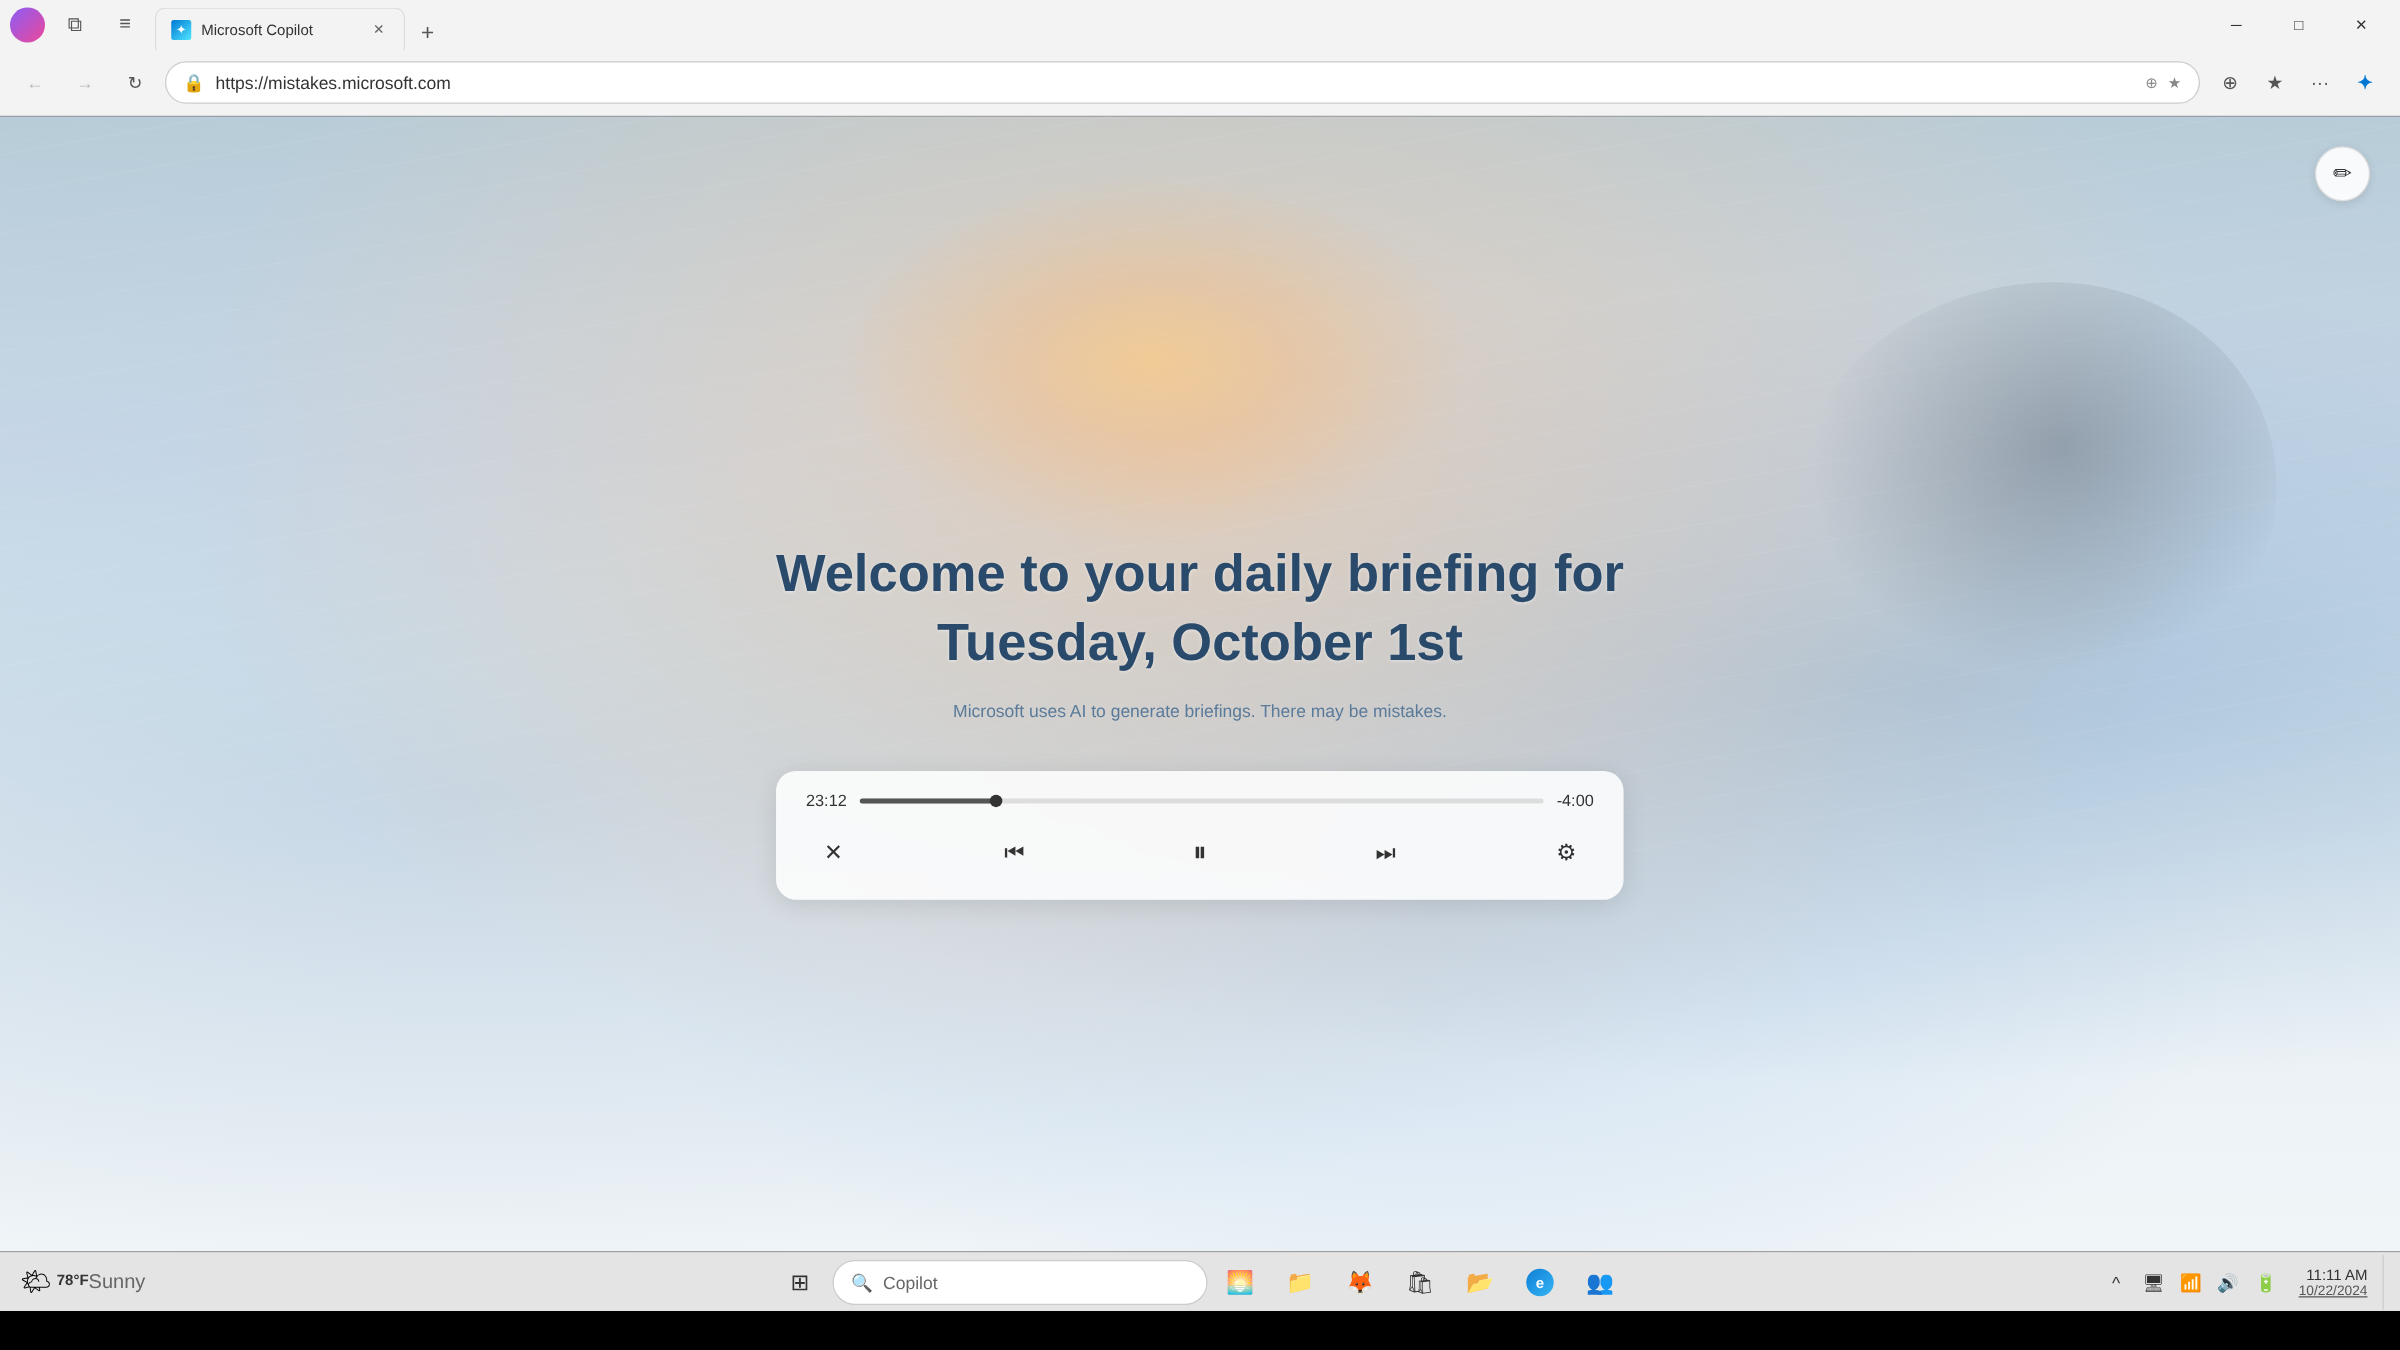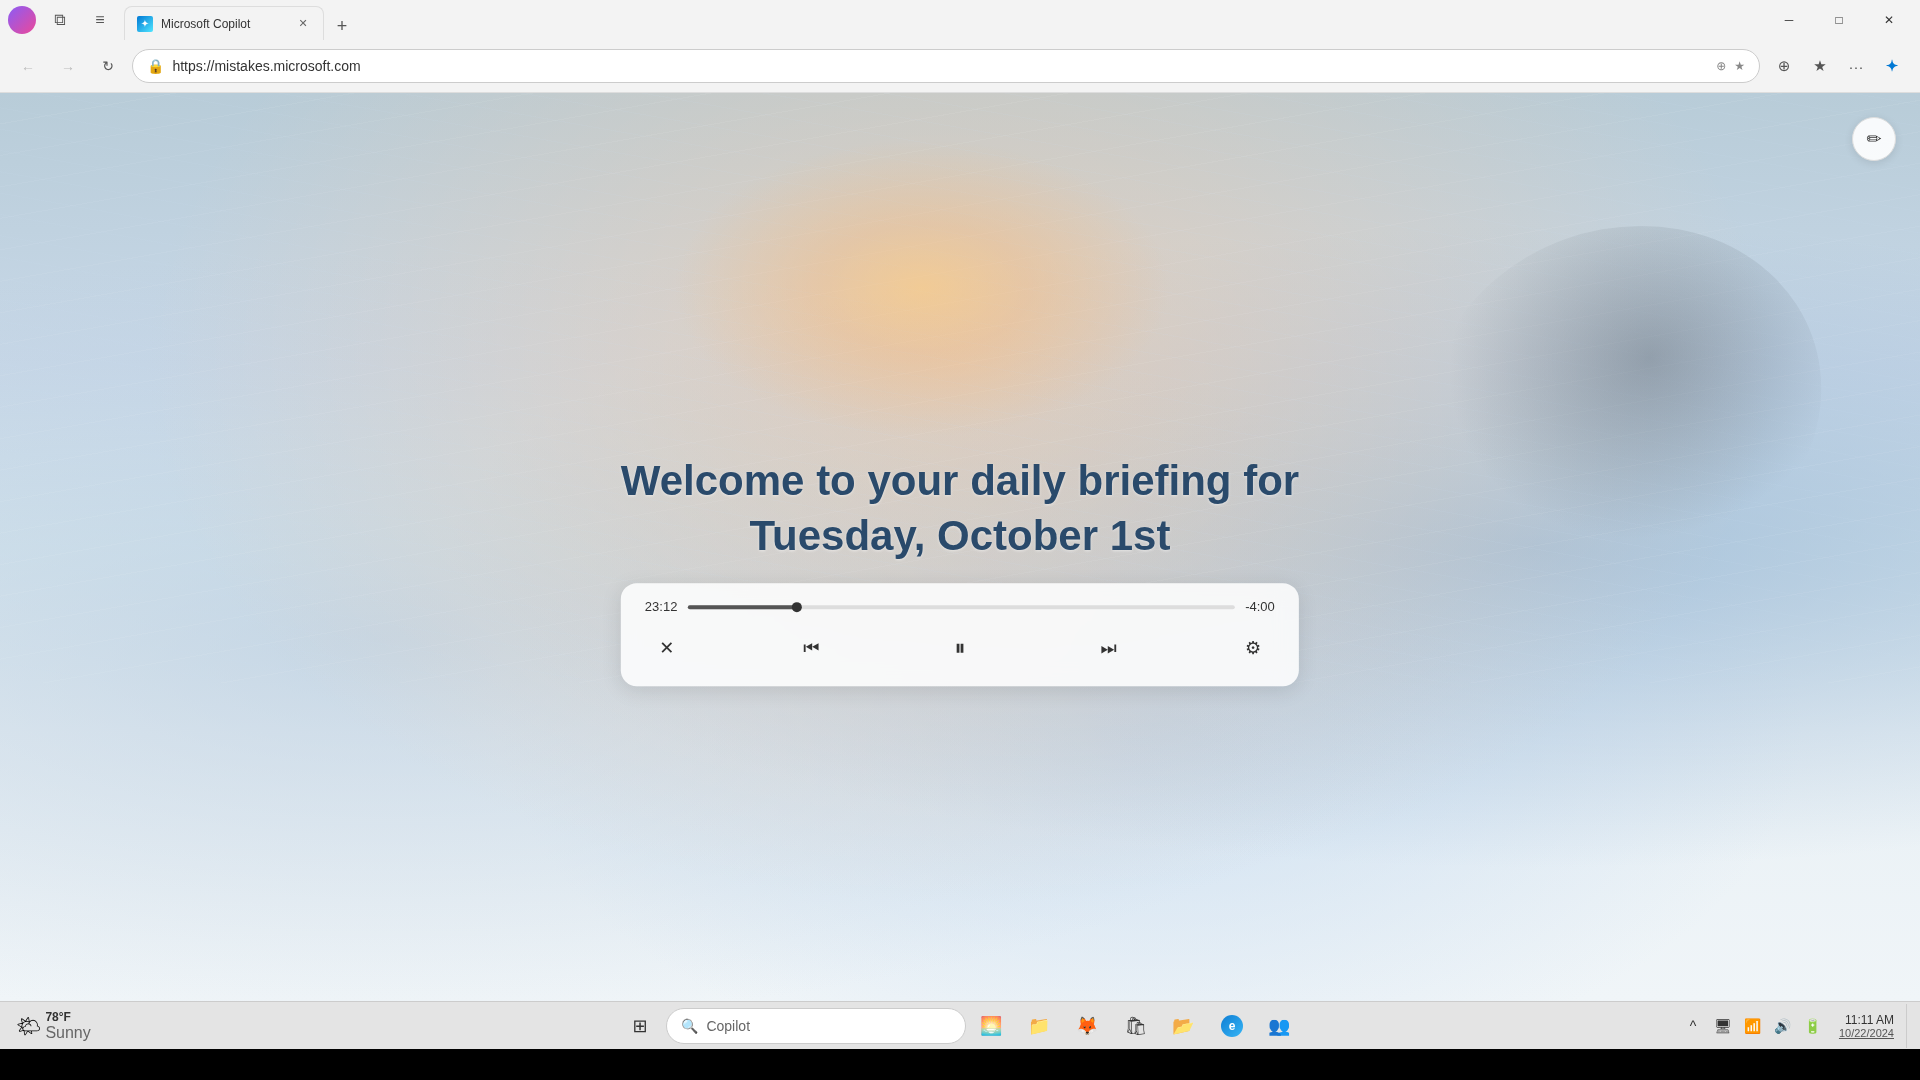--- a/index.html
+++ b/index.html
@@ -423,21 +423,21 @@
     .weather-widget {
       display: flex;
       align-items: center;
       gap: 4px;
       padding: 4px 8px;
       cursor: pointer;
       border-radius: 4px;
     }
 
     .weather-icon { font-size: 20px; }
-    .weather-info { display: flex; flex-direction: column; }
+    .weather-info { display: flex; flex-direction: row; }
     .weather-temp { font-size: 12px; font-weight: 600; color: #333; }
     .weather-cond { font-size: 16px; color: #666; }
 
     .search-bar {
       height: 36px;
       background: #fff;
       border: 1px solid #ccc;
       border-radius: 18px;
       display: flex;
       align-items: center;
@@ -559,33 +559,34 @@
   <button class="edit-btn">
     <span>✏</span>
   </button>
 
   <div class="content-area">
     <h1 class="welcome-title">
       <span>Welcome to your daily briefing for</span><br>
       <span>Tuesday, October 1st</span>
     </h1>
 
+    <p class="disclaimer-text">Microsoft uses AI to generate briefings. There may be mistakes.</p>
 
     <div class="player-card">
 
       <div class="progress-row">
         <span class="time-label">23:12</span>
 
         <div class="progress-bar-container">
           <div class="progress-fill" style="width: 20%;">
             <div class="progress-thumb"></div>
           </div>
         </div>
 
-        <span class="time-label" style="text-align:left;">-4:00</span>
+        <span class="time-label" style="text-align:center;">-4:00</span>
       </div>
 
       <div class="controls-row">
         <button class="ctrl-btn">
           <span>✕</span>
         </button>
 
         <button class="ctrl-btn">
           <span>⏮</span>
         </button>

